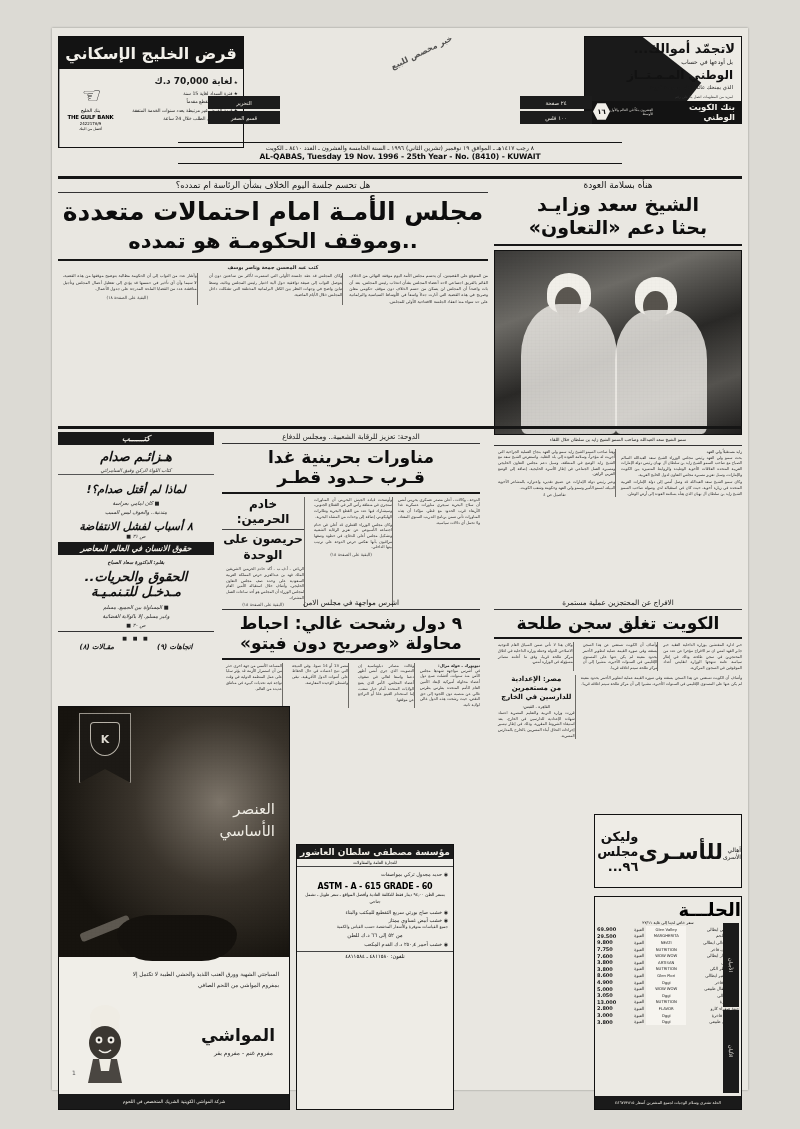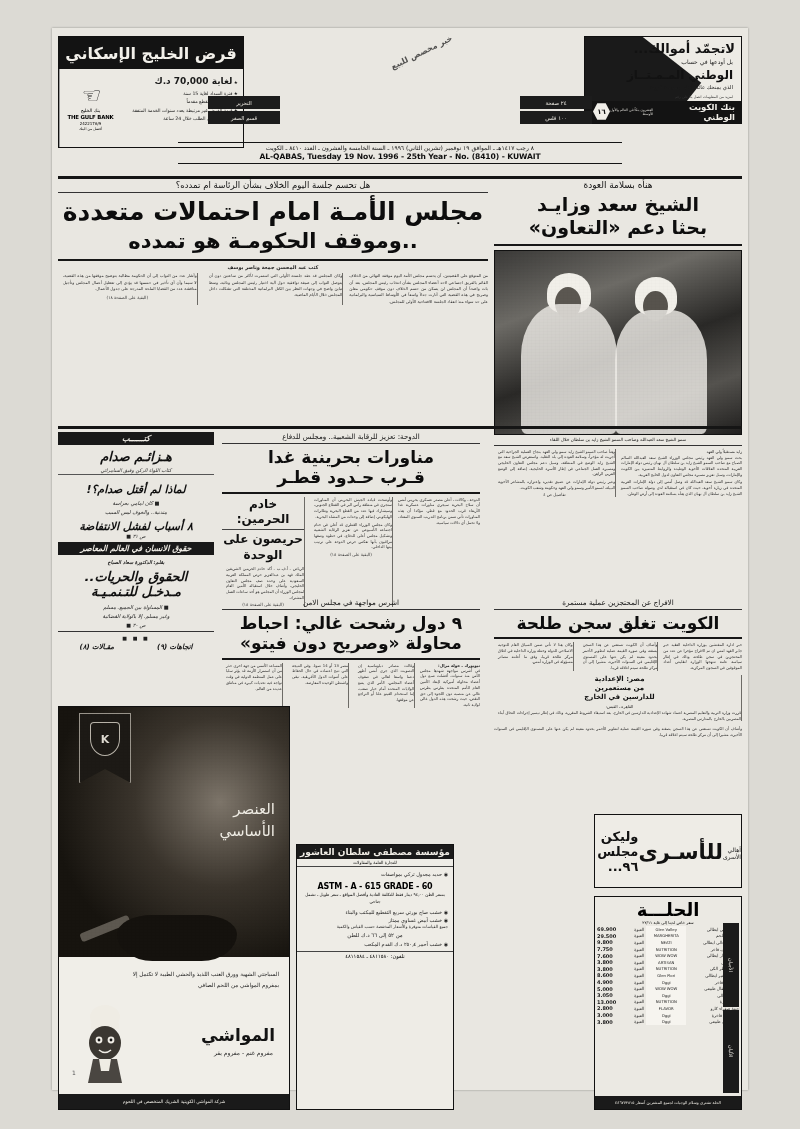--- a/index.html
+++ b/index.html
@@ -214,21 +214,21 @@
   .ad-steel .astm { text-align:center; font-size:8px; font-weight:bold; letter-spacing:-.2px; margin:1px 0; }
   .ad-steel .phone { direction:rtl; text-align:center; font-size:5.2px; border-top:1px solid #444; padding-top:1px; letter-spacing:.3px;}
 
   .ad-pow { position:absolute; right:6px; top:786px; width:148px; height:74px; border:1.5px solid #111; background:#eeece6;
             display:flex; flex-direction:row; align-items:center; justify-content:center; }
   .ad-pow .l1 { direction:rtl; font-size:13px; font-weight:bold; color:#111; letter-spacing:-.4px;}
   .ad-pow .l2 { direction:rtl; font-size:21px; font-weight:bold; color:#111; letter-spacing:-.5px; margin-top:1px;}
   .ad-pow .l3 { direction:rtl; font-size:6px; color:#1f1f1f; margin-top:3px; }
 
   .ad-price { position:absolute; right:6px; top:868px; width:148px; height:214px; border:1.5px solid #111; background:#ebe9e3; overflow:hidden;}
-  .ad-price .logo { direction:rtl; text-align:center; font-size:18px; font-weight:bold; padding:2px 0 0; letter-spacing:-1px;}
+  .ad-price .logo { direction:rtl; font-size:18px; font-weight:bold; padding:2px 0 0; letter-spacing:-1px;}
   .ad-price .sl { direction:rtl; text-align:center; font-size:4px; padding-bottom:1px;}
   .ad-price table { width:100%; border-collapse:collapse; direction:rtl; }
   .ad-price td { font-size:4.2px; padding:.3px 2px; color:#1b1b1b; }
   .ad-price td.p { font-weight:bold; font-size:5px; text-align:left; direction:ltr; }
   .ad-price td.b { background:#f6f4ef; text-align:center; font-size:3.8px; }
   .ad-price .side {
     position:absolute; right:2px; top:26px; width:16px; bottom:16px;
     display:flex; flex-direction:column; gap:3px;
   }
   .ad-price .side div { flex:1; background:#1b1b1b; color:#efece5; writing-mode:vertical-rl; direction:rtl;
@@ -418,21 +418,21 @@
         <div style="flex:1" class="colrule">
           <div class="body-txt sm" style="padding-left:4px">وكان هذا لا تأتي ضمن السياق العام للتوجيه الاصلاحي للدولة وخطة وزارة الداخلية في اغلاق مركز طلحة قريبا، وفق ما أعلنته مصادر مسؤولة في الوزارة أمس.</div>
         </div>
         <div style="flex:1" class="colrule">
           <div class="body-txt sm" style="padding-left:4px">وأضاف أن الكويت تستغني عن هذا السجن بصفته وفي صورة القيمة عملية لتطوير الأحمر بحدود معينة لم يكن عنها على المستوى الإقليمي في السنوات الأخيرة، مشيرا إلى أن مركز طلحة سيتم اغلاقه قريبا.</div>
         </div>
         <div style="flex:1">
           <div class="body-txt sm">خبر ادارة المفتشين بوزارة الداخلية العقيد خبر جابر الفهد امس ان تم الافراج مؤخرا عن عدد من المحتجزين في سجن طلحة، وذلك في إطار سياسة عامة تنتهجها الوزارة لتقليص أعداد الموقوفين في السجون المركزية.</div>
         </div>
       </div>
-      <div style="display:flex; gap:5px; margin-top:4px;flex-direction:column;">
+      <div style="display:flex; gap:5px; margin-top:4px;">
         <div style="flex:1" class="colrule">
           <div class="sub-head2" style="padding-left:4px">مصر: الإعدادية</div>
           <div class="sub-head2" style="padding-left:4px">من مستعمرين</div>
           <div class="sub-head2" style="padding-left:4px">للدارسين في الخارج</div>
           <div class="cap" style="font-size:4px; padding-left:4px; margin-top:2px">القاهرة ـ القبس:</div>
           <div class="body-txt sm" style="padding-left:4px; margin-top:1px">قررت وزارة التربية والتعليم المصرية اعتماد شهادة الإعدادية للدارسين في الخارج، بعد استيفاء الشروط المقررة، وذلك في إطار تيسير إجراءات التحاق أبناء المصريين بالخارج بالمدارس المصرية.</div>
         </div>
         <div style="flex:2">
           <div class="body-txt sm">وأضاف أن الكويت تستغني عن هذا السجن بصفته وفي صورة القيمة عملية لتطوير الأحمر بحدود معينة لم يكن عنها على المستوى الإقليمي في السنوات الأخيرة، مشيرا إلى أن مركز طلحة سيتم اغلاقه قريبا.</div>
         </div>

